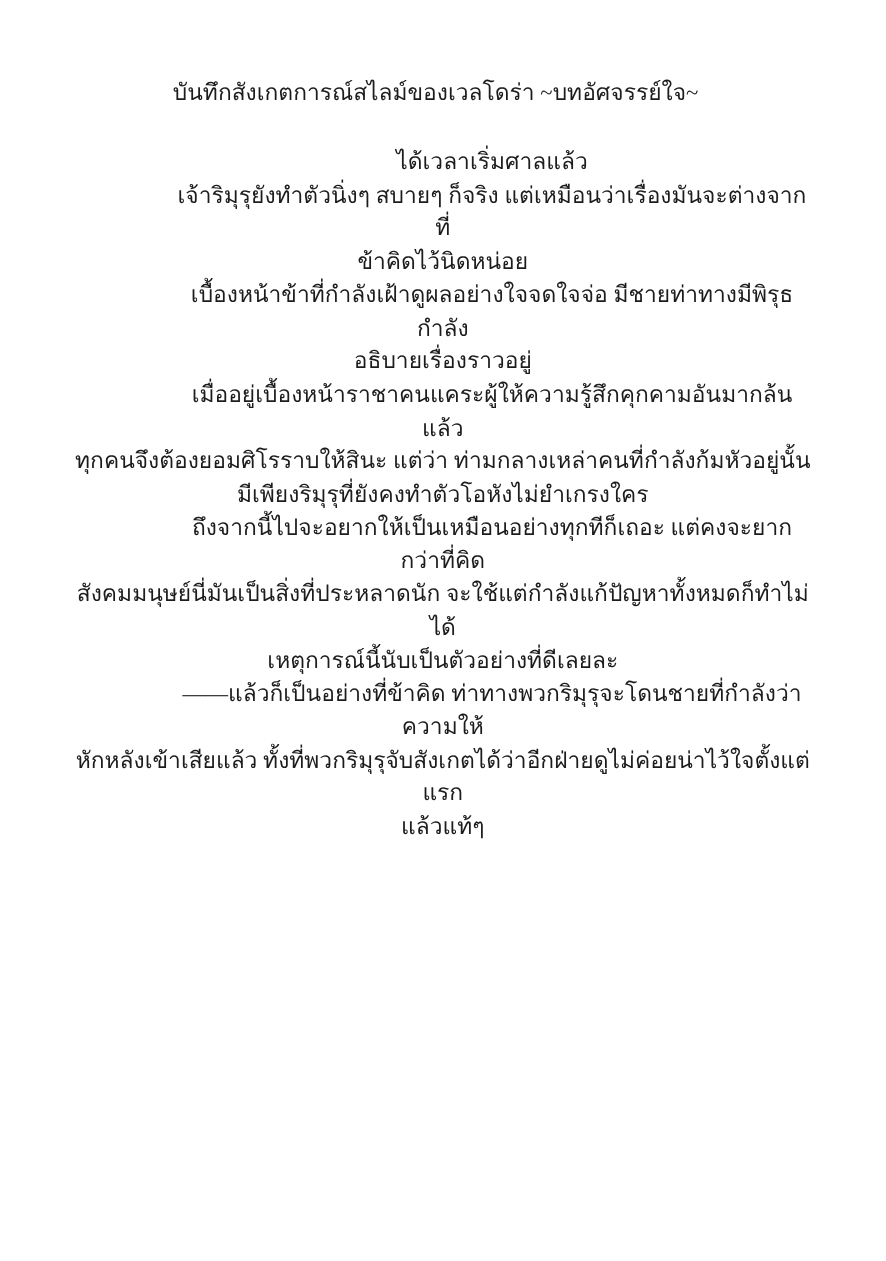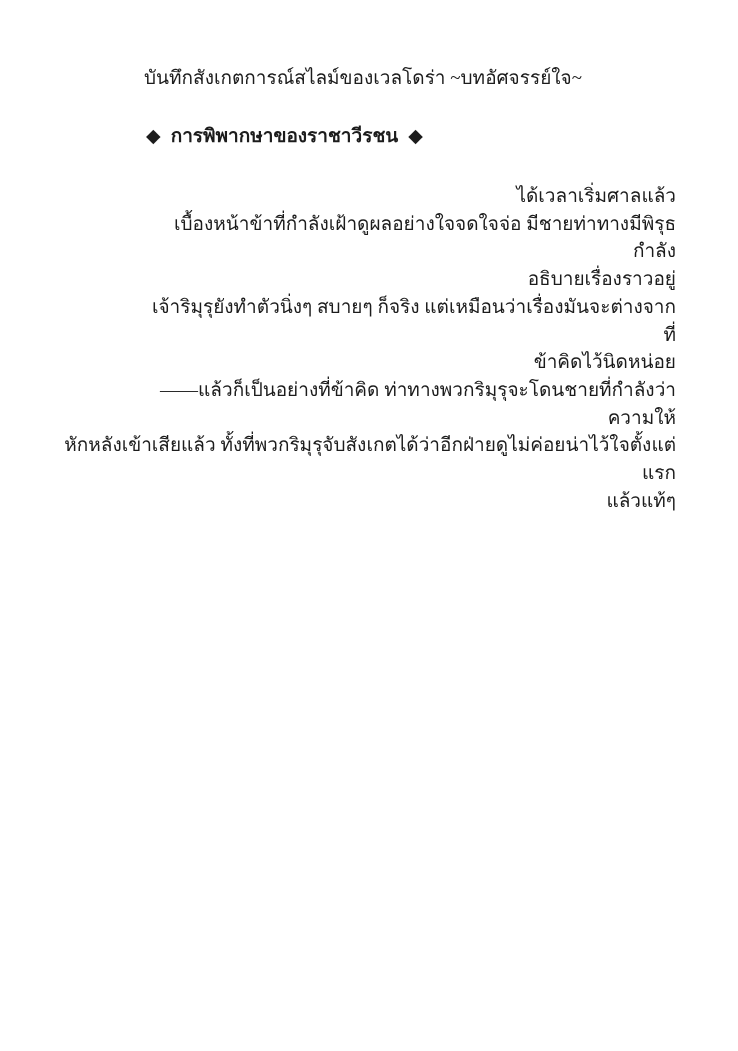--- a/index.html
+++ b/index.html
@@ -36,39 +36,42 @@
   }
   .section-heading .heading-text {
     margin: 0 10px;
   }
   .body-text p {
     margin: 0;
     font-size: 19px;
     line-height: 27.7px;
     text-indent: 82px;
     white-space: pre-line;
-    text-align: right;
+    text-align: center;
   }
 </style>
 </head>
 <body>
 
 <div class="page">
 
   <div class="doc-title">บันทึกสังเกตการณ์สไลม์ของเวลโดร่า ~บทอัศจรรย์ใจ~</div>
 
-  <div class="section-heading">
-    <span class="heading-icon">◆</span><span class="heading-text">การพิพากษาของราชาวีรชน</span><span class="heading-icon">◆</span>
-  </div>
 
   <div class="body-text">
     <p>ได้เวลาเริ่มศาลแล้ว</p>
+    <p>เจ้าริมุรุยังทำตัวนิ่งๆ สบายๆ ก็จริง แต่เหมือนว่าเรื่องมันจะต่างจากที่
+ข้าคิดไว้นิดหน่อย</p>
     <p>เบื้องหน้าข้าที่กำลังเฝ้าดูผลอย่างใจจดใจจ่อ มีชายท่าทางมีพิรุธกำลัง
 อธิบายเรื่องราวอยู่</p>
-    <p>เจ้าริมุรุยังทำตัวนิ่งๆ สบายๆ ก็จริง แต่เหมือนว่าเรื่องมันจะต่างจากที่
-ข้าคิดไว้นิดหน่อย</p>
+    <p>เมื่ออยู่เบื้องหน้าราชาคนแคระผู้ให้ความรู้สึกคุกคามอันมากล้นแล้ว
+ทุกคนจึงต้องยอมศิโรราบให้สินะ แต่ว่า ท่ามกลางเหล่าคนที่กำลังก้มหัวอยู่นั้น
+มีเพียงริมุรุที่ยังคงทำตัวโอหังไม่ยำเกรงใคร</p>
+    <p>ถึงจากนี้ไปจะอยากให้เป็นเหมือนอย่างทุกทีก็เถอะ แต่คงจะยากกว่าที่คิด
+สังคมมนุษย์นี่มันเป็นสิ่งที่ประหลาดนัก จะใช้แต่กำลังแก้ปัญหาทั้งหมดก็ทำไม่ได้
+เหตุการณ์นี้นับเป็นตัวอย่างที่ดีเลยละ</p>
     <p>——แล้วก็เป็นอย่างที่ข้าคิด ท่าทางพวกริมุรุจะโดนชายที่กำลังว่าความให้
 หักหลังเข้าเสียแล้ว ทั้งที่พวกริมุรุจับสังเกตได้ว่าอีกฝ่ายดูไม่ค่อยน่าไว้ใจตั้งแต่แรก
 แล้วแท้ๆ</p>
 
   </div>
 
 </div>
 
 </body></html>

